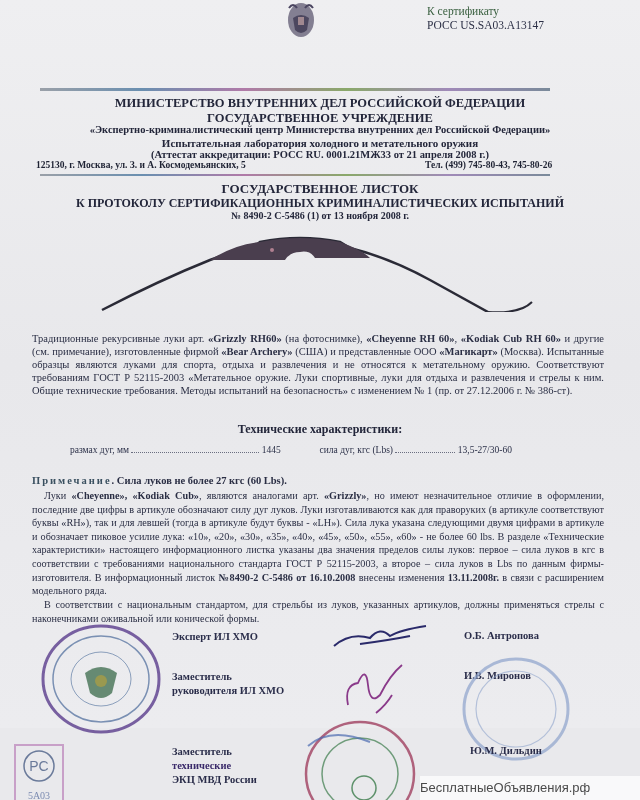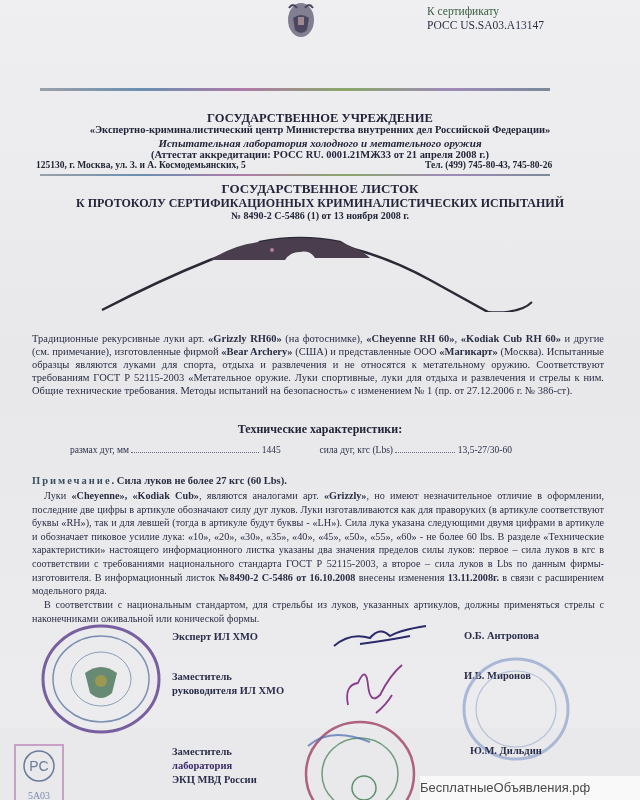--- a/index.html
+++ b/index.html
@@ -18,21 +18,21 @@
   .emblem { left: 283px; top: 0px; width: 36px; height: 40px; }
   .cert-ref { left: 427px; top: 4px; font-size: 11.5px; line-height: 14px; color: #2b2f45; }
   .sys-title { left: 0; width: 640px; top: 47px; text-align: center; font-size: 16.5px; font-weight: bold; line-height: 20px; color: #26283a; letter-spacing: 0.1px; }
   .rule { left: 40px; width: 510px; height: 3px; background: linear-gradient(90deg,#9aa0a8,#6a8fb0,#b07aa8,#8aa86a,#a08ab8,#7a8a9a); }
   .rule1 { top: 88px; }
   .rule2 { top: 174px; height: 2px; }
   .head { left: 0; width: 640px; text-align: center; font-weight: bold; color: #23263a; }
   .h-min { top: 96px; font-size: 12.5px; }
   .h-gu { top: 111px; font-size: 12.5px; }
   .h-ekc { top: 124px; font-size: 10.5px; }
-  .h-lab { top: 137px; font-size: 11px; font-style: italic; }
+  .h-lab { top: 137px; font-size: 11px; }
   .h-att { top: 149px; font-size: 10.5px; }
   .addr { left: 36px; top: 160px; font-size: 9.5px; font-weight: bold; }
   .tel { left: 425px; top: 160px; font-size: 9.5px; font-weight: bold; }
   .info-title { top: 181px; font-size: 13px; }
   .info-sub { top: 196px; font-size: 12px; }
   .info-no { top: 210px; font-size: 10px; }
   .bow { left: 100px; top: 228px; width: 440px; height: 84px; }
   .para { left: 32px; width: 572px; font-size: 10.5px; line-height: 13px; text-align: justify; color: #2a2e44; }
   .p1 { top: 332px; }
   .tech-h { top: 422px; font-size: 12px; }
@@ -60,20 +60,21 @@
     <rect x="15" y="17" width="6" height="8" fill="#a08890"></rect>
   </svg>
 
   <div class="abs cert-ref">
     <div style="color:#3a6040">К сертификату</div>
     <div>РОСС US.SA03.A13147</div>
   </div>
 
   <div class="abs rule rule1"></div>
 
+  <div class="abs head h-min">МИНИСТЕРСТВО ВНУТРЕННИХ ДЕЛ РОССИЙСКОЙ ФЕДЕРАЦИИ</div>
   <div class="abs head h-gu">ГОСУДАРСТВЕННОЕ УЧРЕЖДЕНИЕ</div>
   <div class="abs head h-ekc">«Экспертно-криминалистический центр Министерства внутренних дел Российской Федерации»</div>
   <div class="abs head h-lab">Испытательная лаборатория холодного и метательного оружия</div>
   <div class="abs head h-att">(Аттестат аккредитации: РОСС RU. 0001.21МЖ33 от 21 апреля 2008 г.)</div>
   <div class="abs addr">125130, г. Москва, ул. З. и А. Космодемьянских, 5</div>
   <div class="abs tel">Тел. (499) 745-80-43, 745-80-26</div>
   <div class="abs rule rule2"></div>
 
   <div class="abs head info-title">ГОСУДАРСТВЕННОЕ ЛИСТОК</div>
   <div class="abs head info-sub">К ПРОТОКОЛУ СЕРТИФИКАЦИОННЫХ КРИМИНАЛИСТИЧЕСКИХ ИСПЫТАНИЙ</div>
@@ -145,21 +146,21 @@
   </svg>
   <div class="abs sig-name" style="left:464px;top:670px;">И.В. Миронов</div>
 
   <svg class="abs" style="left:460px;top:655px;width:112px;height:108px" viewBox="0 0 112 108">
     <ellipse cx="56" cy="54" rx="52" ry="50" fill="none" stroke="#8da3cc" stroke-width="3" opacity="0.7"></ellipse>
     <ellipse cx="56" cy="54" rx="40" ry="38" fill="none" stroke="#8da3cc" stroke-width="1.2" opacity="0.6"></ellipse>
   </svg>
 
   <div class="abs sig-label" style="left:172px;top:745px;">
     <div>Заместитель</div>
-    <div style="color:#3a2a6a">лаборатория</div>
+    <div style="color:#3a2a6a">технические</div>
     <div>ЭКЦ МВД России</div>
   </div>
 
   <svg class="abs" style="left:300px;top:716px;width:120px;height:96px" viewBox="0 0 120 96">
     <ellipse cx="60" cy="58" rx="54" ry="52" fill="none" stroke="#a04060" stroke-width="2.5" opacity="0.8"></ellipse>
     <ellipse cx="60" cy="58" rx="38" ry="36" fill="none" stroke="#3a7a4a" stroke-width="1.5" opacity="0.7"></ellipse>
     <circle cx="64" cy="72" r="12" fill="none" stroke="#3a7a4a" stroke-width="1.5" opacity="0.8"></circle>
     <path d="M8 30 Q30 10 70 26" stroke="#4a6ab0" stroke-width="2" fill="none" opacity="0.7"></path>
   </svg>
   <div class="abs sig-name" style="left:470px;top:745px;">Ю.М. Дильдин</div>

